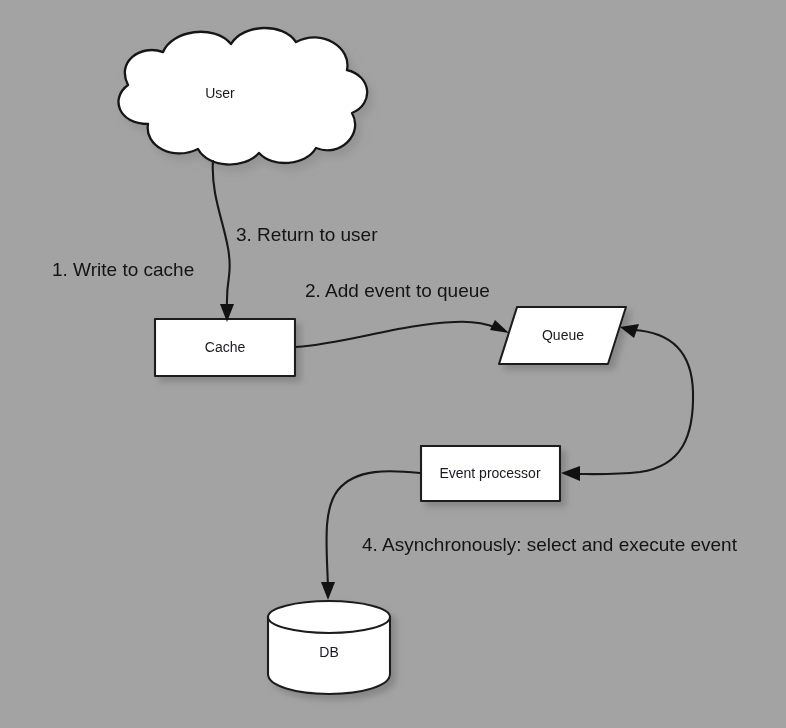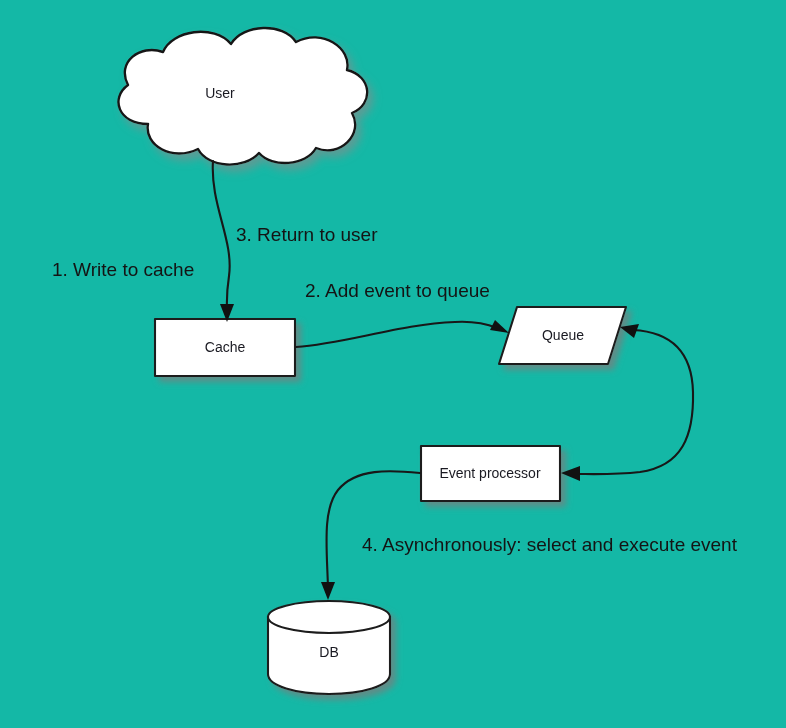--- a/index.html
+++ b/index.html
@@ -9,21 +9,21 @@
     background: #ffffff;
   }
   body {
     font-family: "Liberation Sans", "DejaVu Sans", sans-serif;
     color: #1b1b1b;
   }
   #canvas {
     position: relative;
     width: 786px;
     height: 728px;
-    background: #14b8a6;
+    background: #a3a3a3;
     overflow: hidden;
   }
   #diagram-svg {
     position: absolute;
     left: 0;
     top: 0;
     width: 786px;
     height: 728px;
     display: block;
   }

